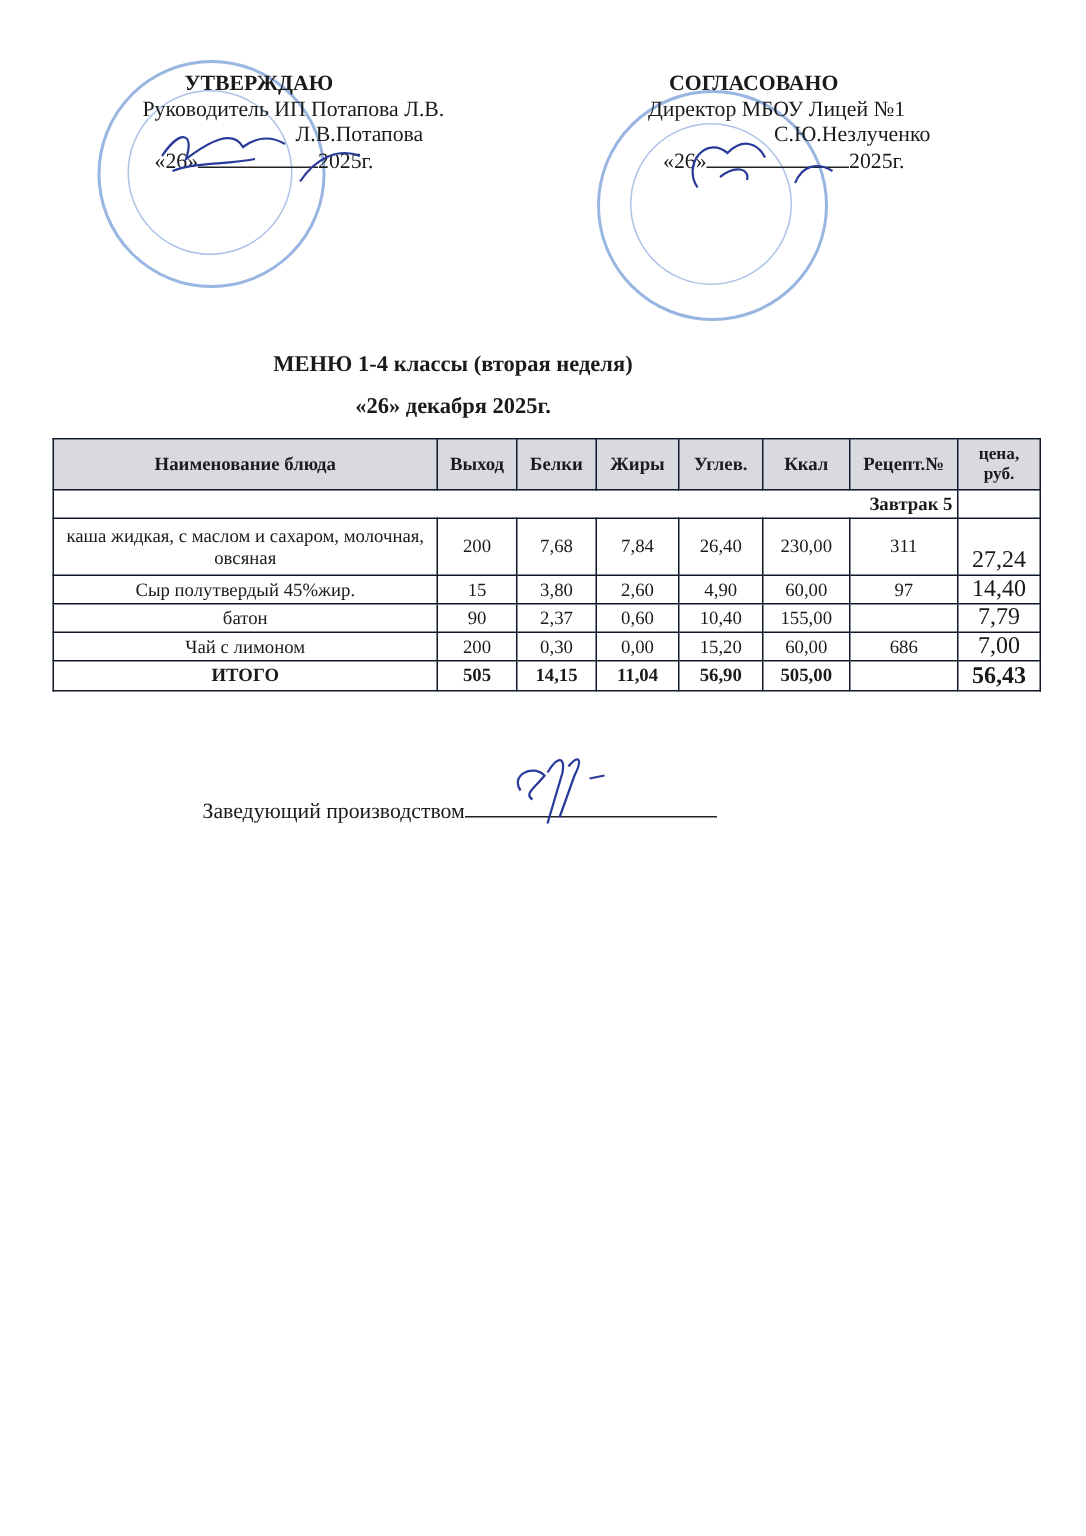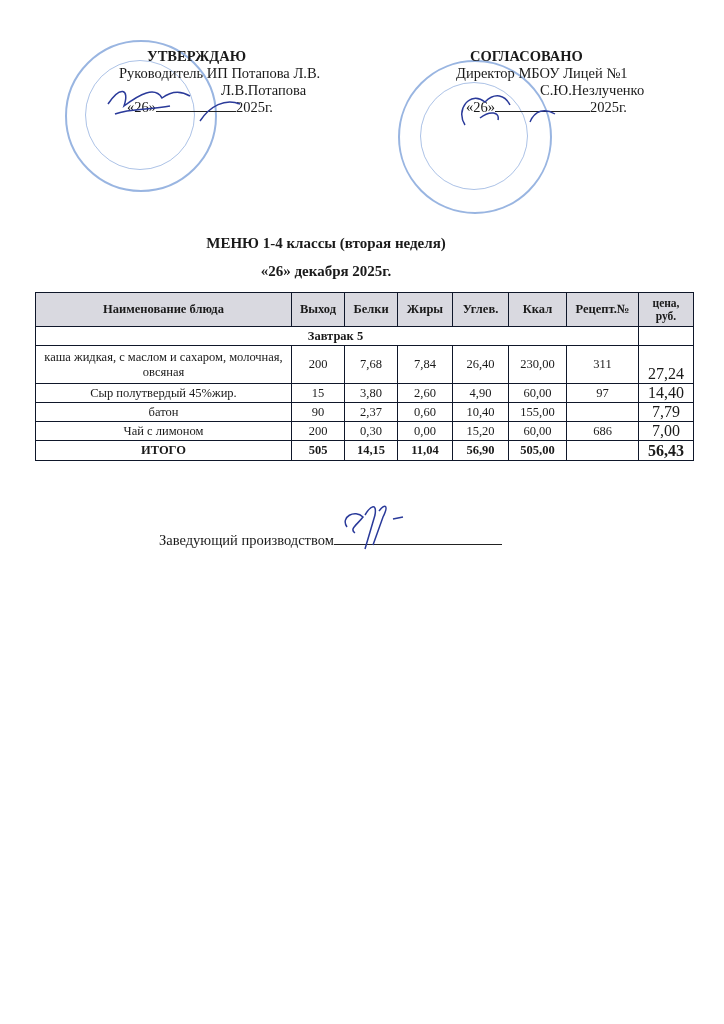--- a/index.html
+++ b/index.html
@@ -1,17 +1,17 @@
 <!DOCTYPE html>
 <html><head>
 <meta charset="utf-8">
 <style>
   html,body{margin:0;padding:0;background:#fff;}
   body{width:724px;height:1024px;position:relative;overflow:hidden;font-family:"Liberation Serif",serif;color:#1a1a1a;}
-  .abs{position:absolute;margin-left:24px;}
+  .abs{position:absolute;}
   .approve{left:95px;top:48px;width:240px;font-size:14.5px;line-height:17px;}
   .approve .hd{font-weight:bold;padding-left:28px;}
   .agree{left:432px;top:48px;width:240px;font-size:14.5px;line-height:17px;}
   .agree .hd{font-weight:bold;padding-left:14px;}
   .stamp{position:absolute;border-radius:50%;border:2px solid rgba(70,120,200,0.55);}
   .stamp .inner{position:absolute;border-radius:50%;border:1.5px solid rgba(70,120,200,0.45);}
   .sig{position:absolute;}
   .title{left:0;width:604px;text-align:center;font-weight:bold;font-size:15px;}
   table{position:absolute;left:35px;top:292px;border-collapse:collapse;font-size:12.5px;}
   td,th{border:1px solid #0f172a;padding:0 3px;text-align:center;}
@@ -85,21 +85,21 @@
       <th>Белки</th>
       <th>Жиры</th>
       <th>Углев.</th>
       <th>Ккал</th>
       <th>Рецепт.№</th>
       <th style="font-size:11.5px;line-height:13px;">цена, руб.</th>
     </tr>
   </thead>
   <tbody>
     <tr class="sec">
-      <td colspan="7" style="text-align:center;padding-left:0;">Завтрак 5</td>
+      <td colspan="7" style="text-align:right;padding-left:0;">Завтрак 5</td>
       <td></td>
     </tr>
     <tr class="r r1">
       <td class="name" style="line-height:15px;">каша жидкая, с маслом и сахаром, молочная, овсяная</td>
       <td>200</td>
       <td>7,68</td>
       <td>7,84</td>
       <td>26,40</td>
       <td>230,00</td>
       <td>311</td>

